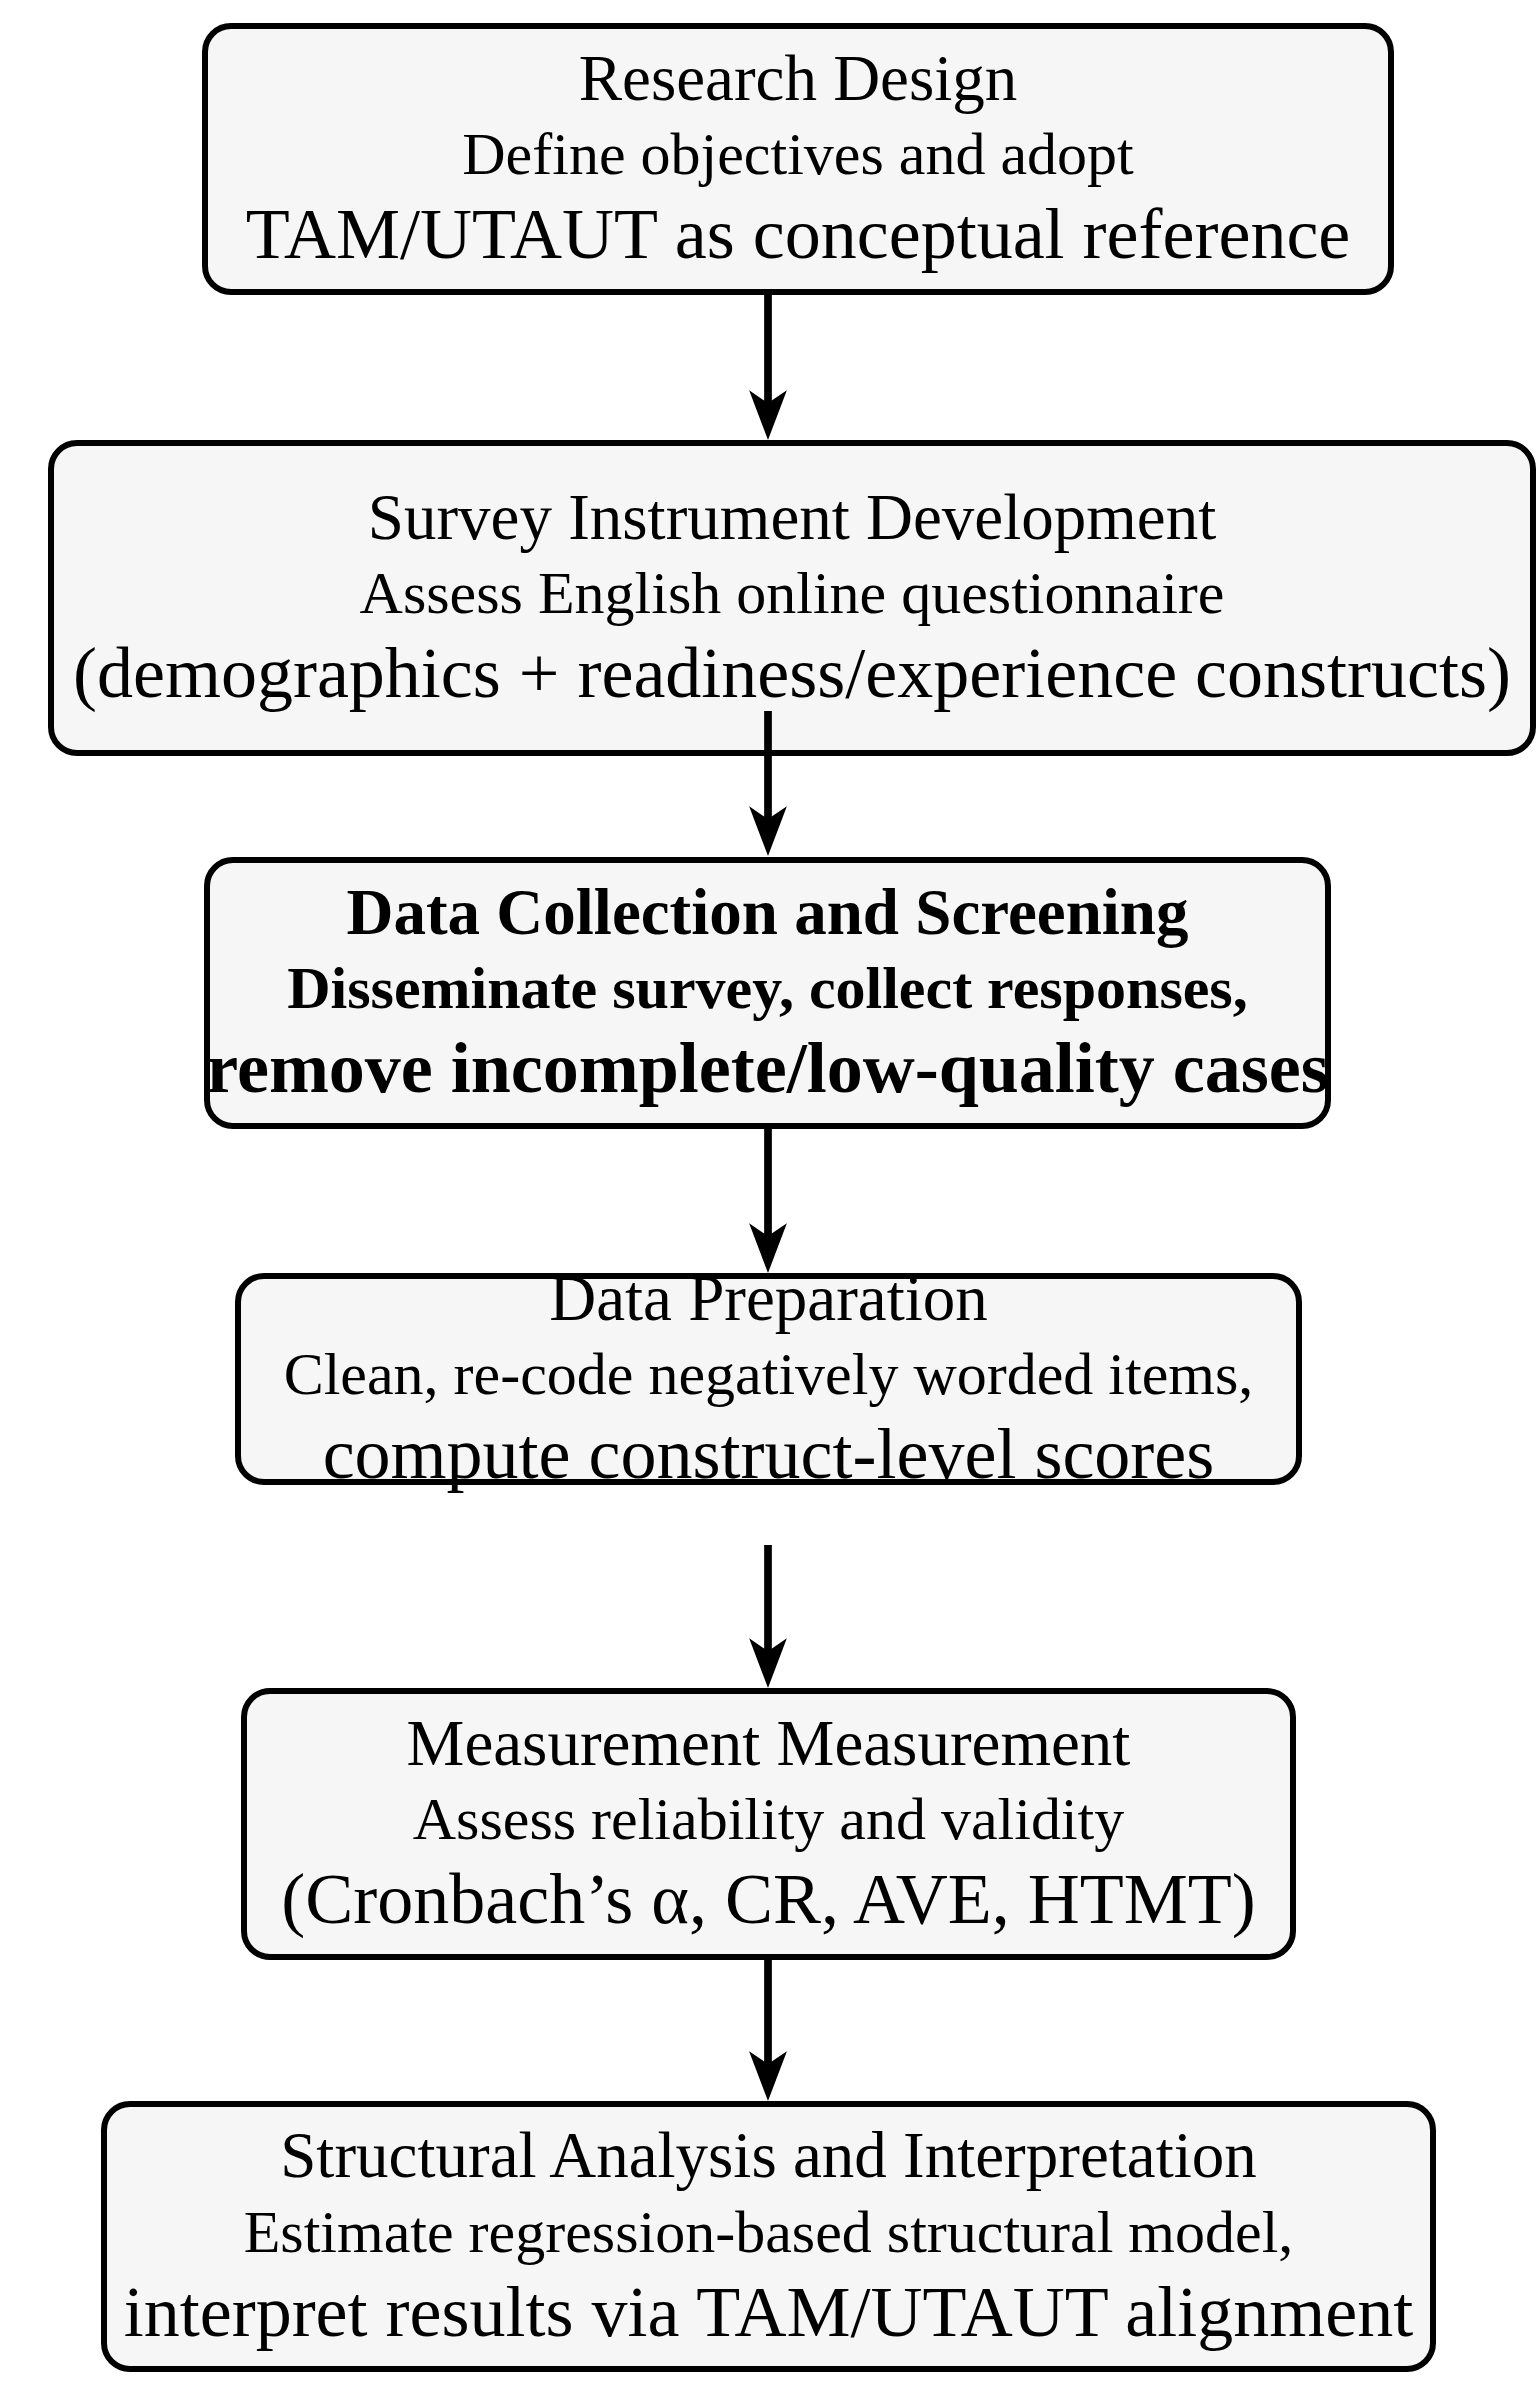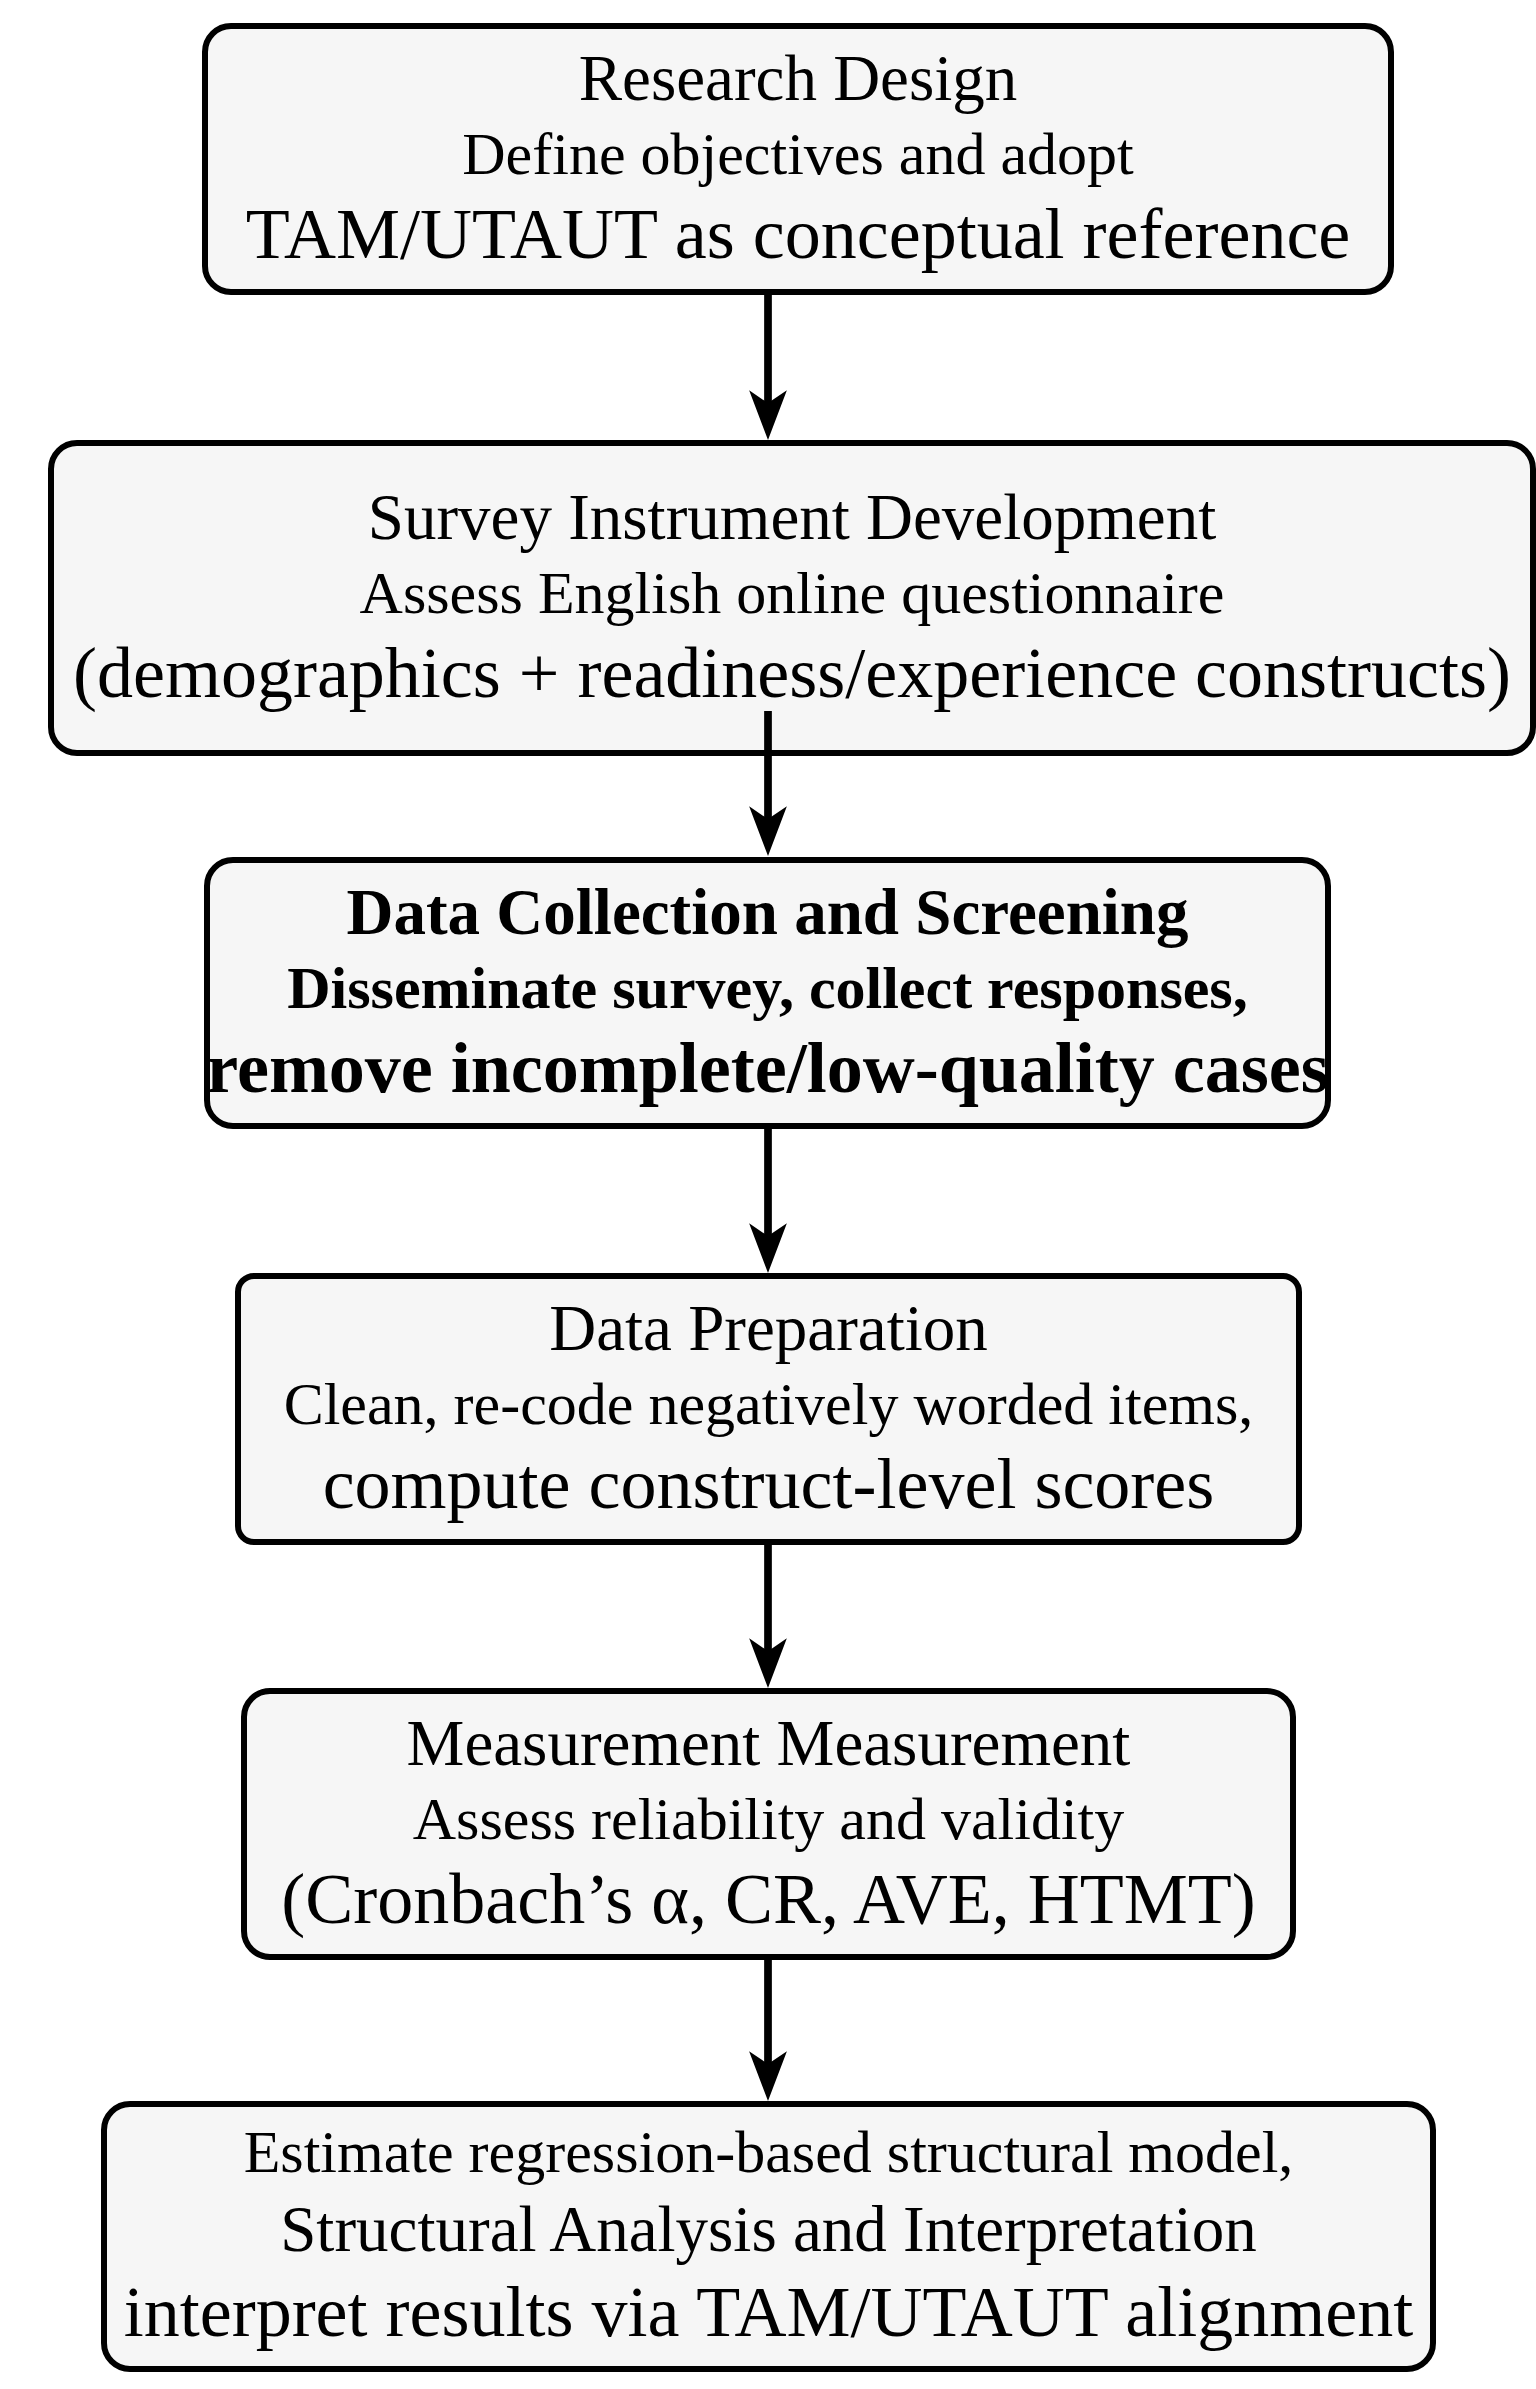--- a/index.html
+++ b/index.html
@@ -33,21 +33,21 @@
     line-height: 1.22;
   }
   .step-title   { font-size: 65px; }
   .step-line2   { font-size: 60px; }
   .step-line3   { font-size: 72px; }
 
   
   .b1 { left: 202px; top: 23px;   width: 1192px; height: 272px; }
   .b2 { left: 22px;  top: 440px;  width: 1488px; height: 316px; margin-left: 26px; }
   .b3 { left: 204px; top: 857px;  width: 1127px; height: 272px; font-weight: bold; }
-  .b4 { left: 235px; top: 1273px; width: 1067px; height: 272px; border-radius: 19px; }
+  .b4 { left: 235px; top: 1273px; width: 1067px; height: 212px; }
   .b5 { left: 241px; top: 1688px; width: 1055px; height: 272px; }
   .b6 { left: 101px; top: 2101px; width: 1335px; height: 271px; }
 
   .flow-arrow {
     position: absolute;
     left: 742px;
     width: 52px;
     display: block;
   }
   .a1 { top: 295px;  height: 145px; }
@@ -110,19 +110,19 @@
     <div class="line step-line2">Assess reliability and validity</div>
     <div class="line step-line3">(Cronbach’s α, CR, AVE, HTMT)</div>
   </section>
 
   <svg class="flow-arrow a5" viewBox="0 0 60 164" xmlns="http://www.w3.org/2000/svg" aria-hidden="true">
     <line x1="30" y1="0" x2="30" y2="122" stroke="#000000" stroke-width="9"></line>
     <polygon points="30,164 8,106 30,121 52,106" fill="#000000"></polygon>
   </svg>
 
   <section class="step-box b6">
+    <div class="line step-title">Structural Analysis and Interpretation</div>
     <div class="line step-line2">Estimate regression-based structural model,</div>
-    <div class="line step-title">Structural Analysis and Interpretation</div>
     <div class="line step-line3">interpret results via TAM/UTAUT alignment</div>
   </section>
 
 </div>
 
 
 </body></html>

